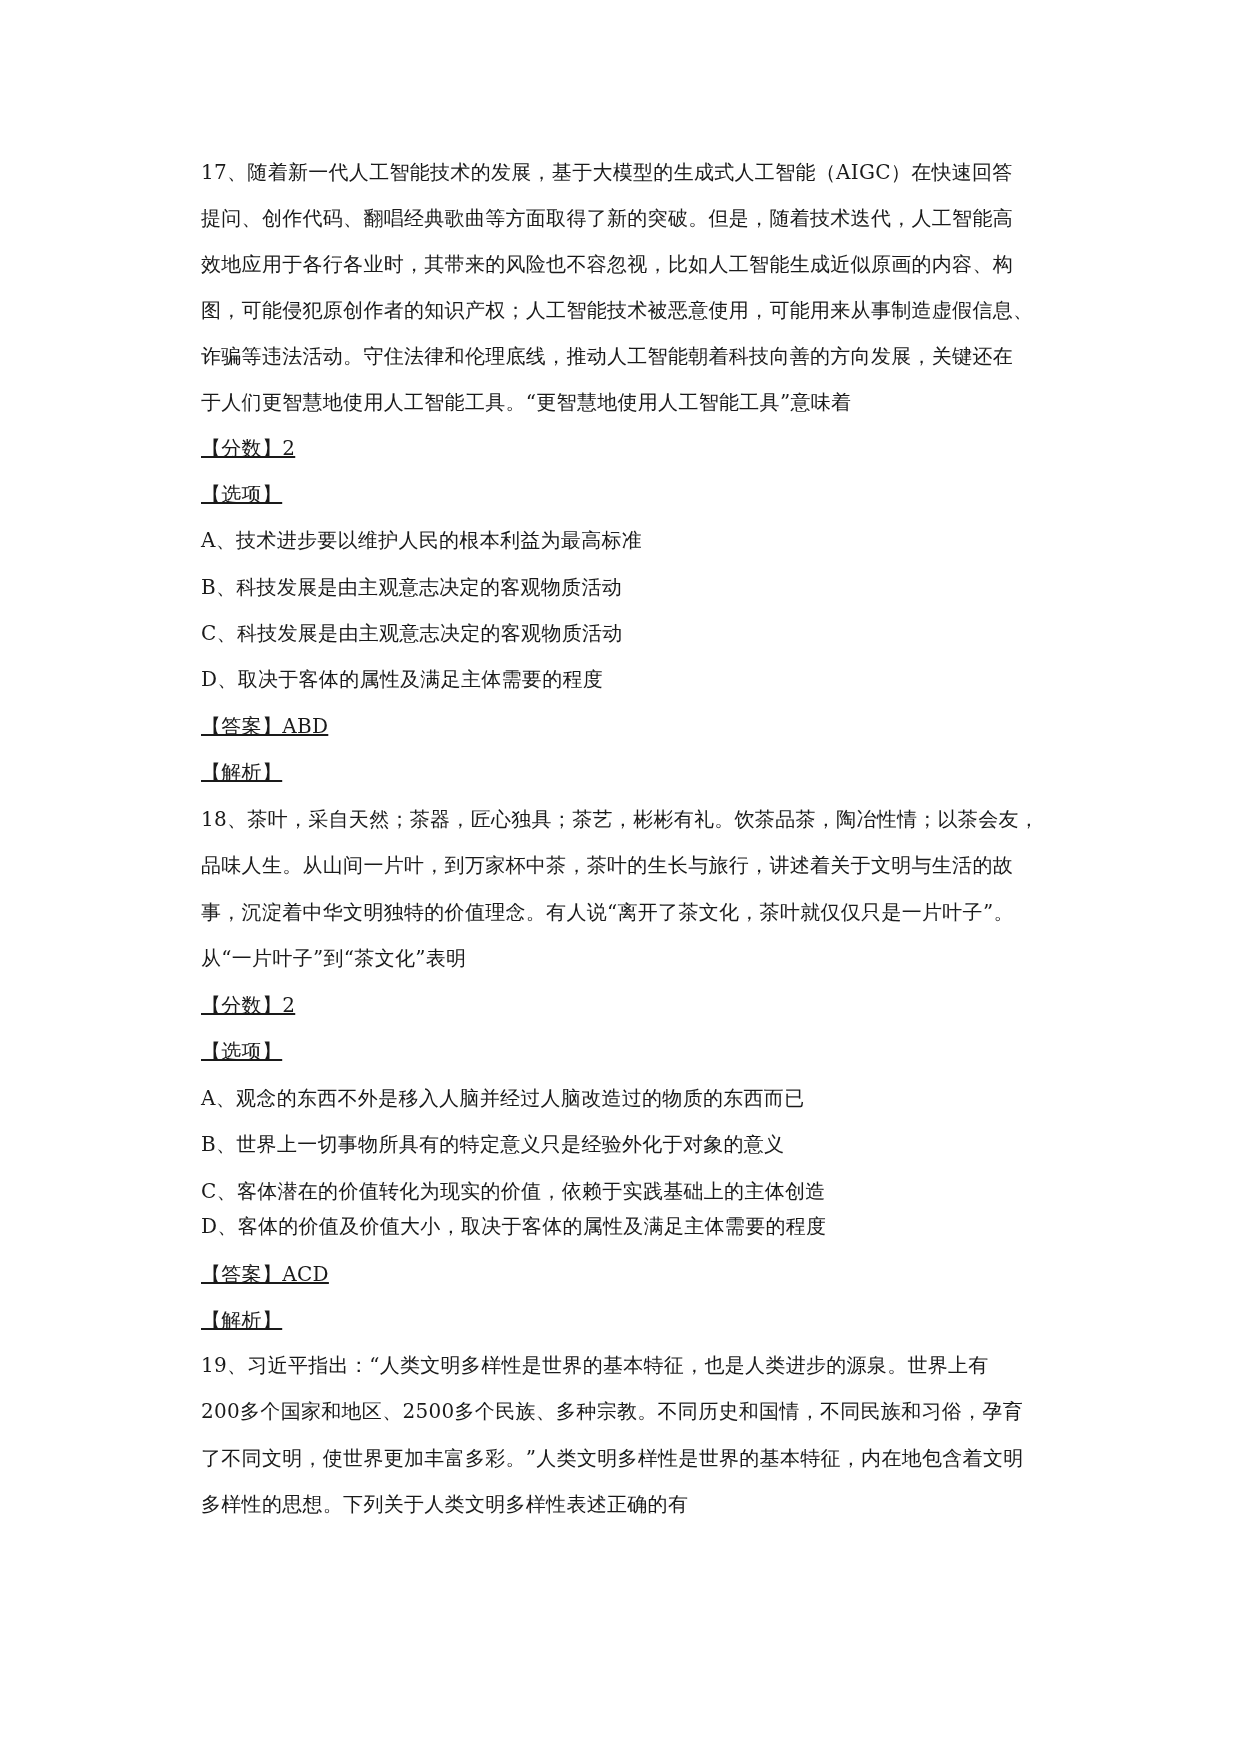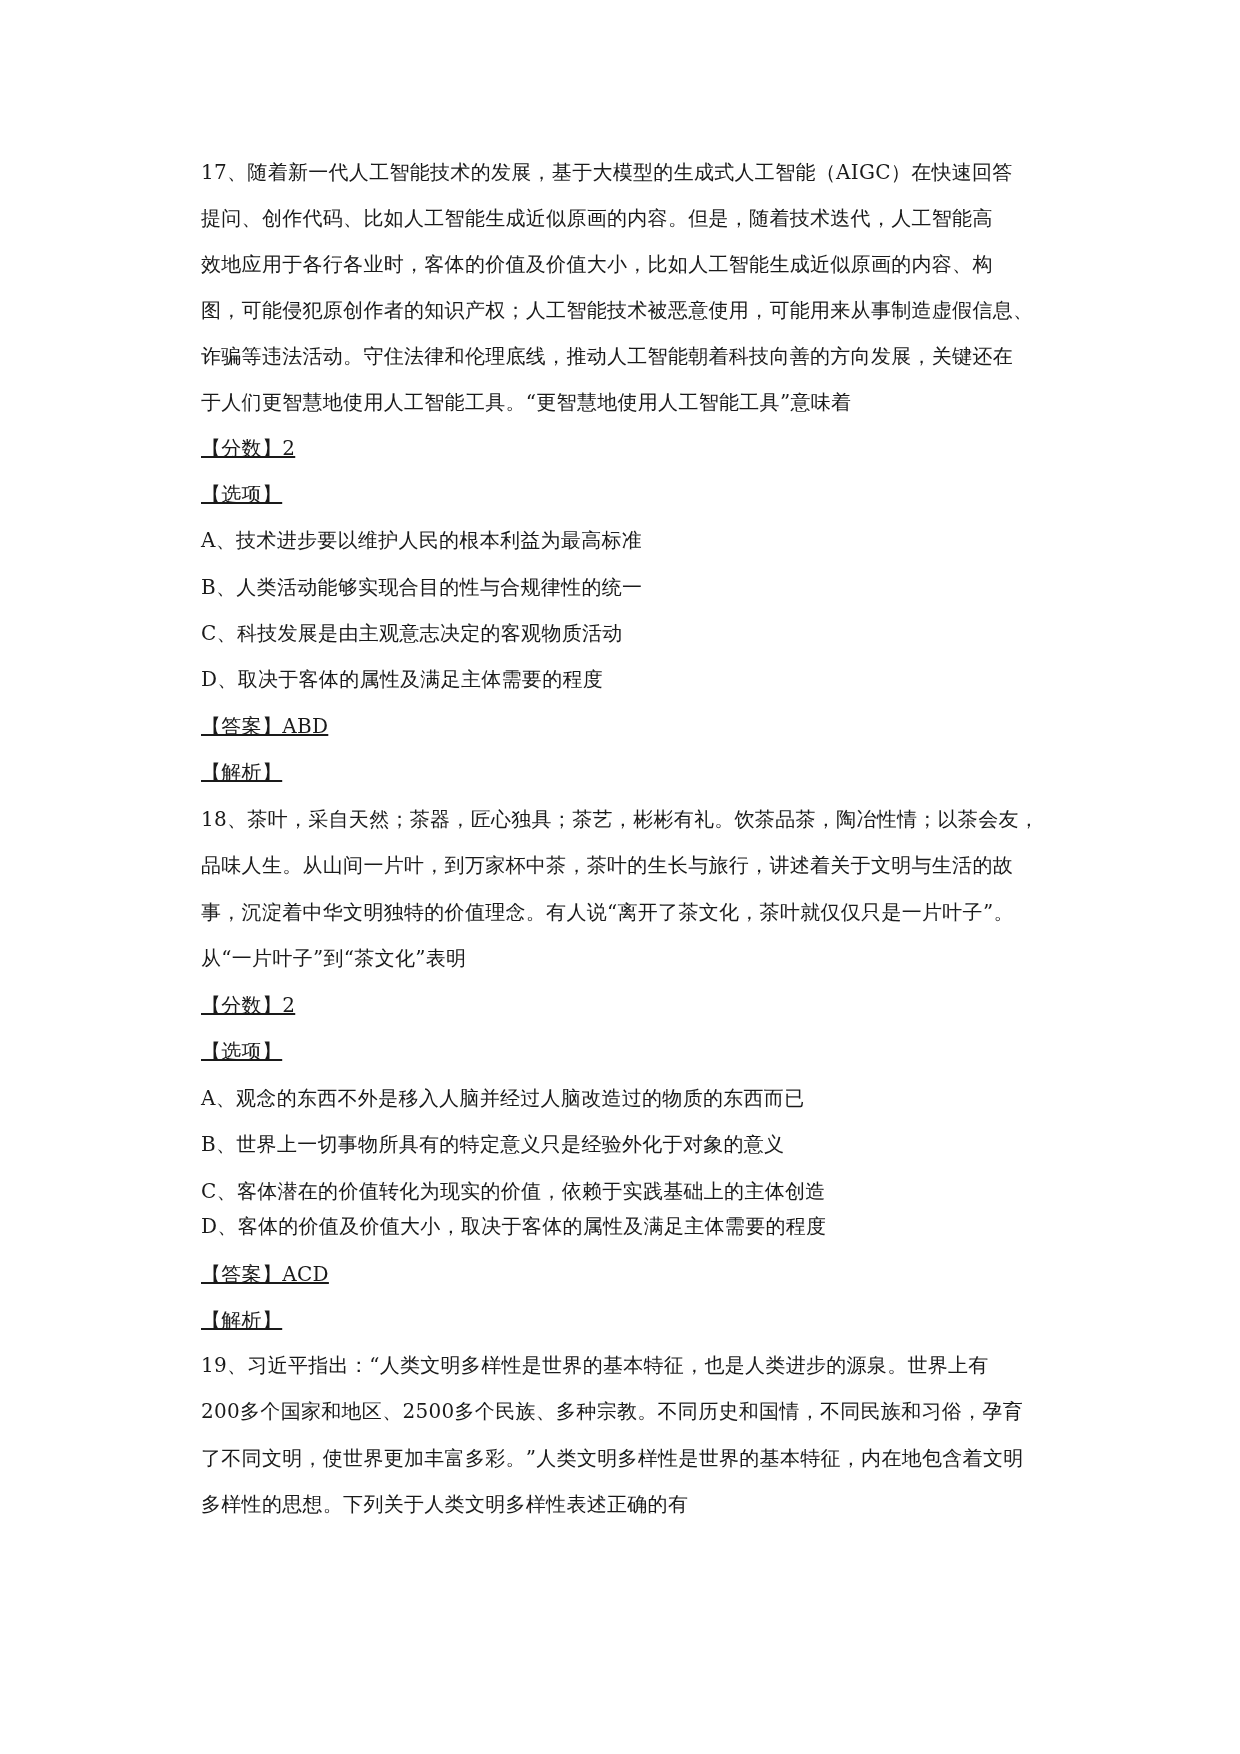--- a/index.html
+++ b/index.html
@@ -22,29 +22,29 @@
     }
     .tag { left: 188px; text-decoration: underline; }
   </style>
 </head>
 <body>
 
 <div class="page">
 
   <div>
     <div class="line" style="top:158px">17、随着新一代人工智能技术的发展，基于大模型的生成式人工智能（AIGC）在快速回答</div>
-    <div class="line" style="top:204px">提问、创作代码、比如人工智能生成近似原画的内容。但是，随着技术迭代，人工智能高</div>
-    <div class="line" style="top:250px">效地应用于各行各业时，客体的价值及价值大小，比如人工智能生成近似原画的内容、构</div>
+    <div class="line" style="top:204px">提问、创作代码、翻唱经典歌曲等方面取得了新的突破。但是，随着技术迭代，人工智能高</div>
+    <div class="line" style="top:250px">效地应用于各行各业时，其带来的风险也不容忽视，比如人工智能生成近似原画的内容、构</div>
     <div class="line" style="top:296px">图，可能侵犯原创作者的知识产权；人工智能技术被恶意使用，可能用来从事制造虚假信息、</div>
     <div class="line" style="top:342px">诈骗等违法活动。守住法律和伦理底线，推动人工智能朝着科技向善的方向发展，关键还在</div>
     <div class="line" style="top:388px">于人们更智慧地使用人工智能工具。“更智慧地使用人工智能工具”意味着</div>
     <div class="line tag" style="top:434px">【分数】2</div>
     <div class="line tag" style="top:480px">【选项】</div>
     <div class="line" style="top:526px">A、技术进步要以维护人民的根本利益为最高标准</div>
-    <div class="line" style="top:573px">B、人类活动能够实现合目的性与合规律性的统一</div>
+    <div class="line" style="top:573px">B、科技发展是由主观意志决定的客观物质活动</div>
     <div class="line" style="top:619px">C、科技发展是由主观意志决定的客观物质活动</div>
     <div class="line" style="top:665px">D、取决于客体的属性及满足主体需要的程度</div>
     <div class="line tag" style="top:712px">【答案】ABD</div>
     <div class="line tag" style="top:758px">【解析】</div>
   </div>
 
   <div>
     <div class="line" style="top:805px">18、茶叶，采自天然；茶器，匠心独具；茶艺，彬彬有礼。饮茶品茶，陶冶性情；以茶会友，</div>
     <div class="line" style="top:851px">品味人生。从山间一片叶，到万家杯中茶，茶叶的生长与旅行，讲述着关于文明与生活的故</div>
     <div class="line" style="top:898px">事，沉淀着中华文明独特的价值理念。有人说“离开了茶文化，茶叶就仅仅只是一片叶子”。</div>

